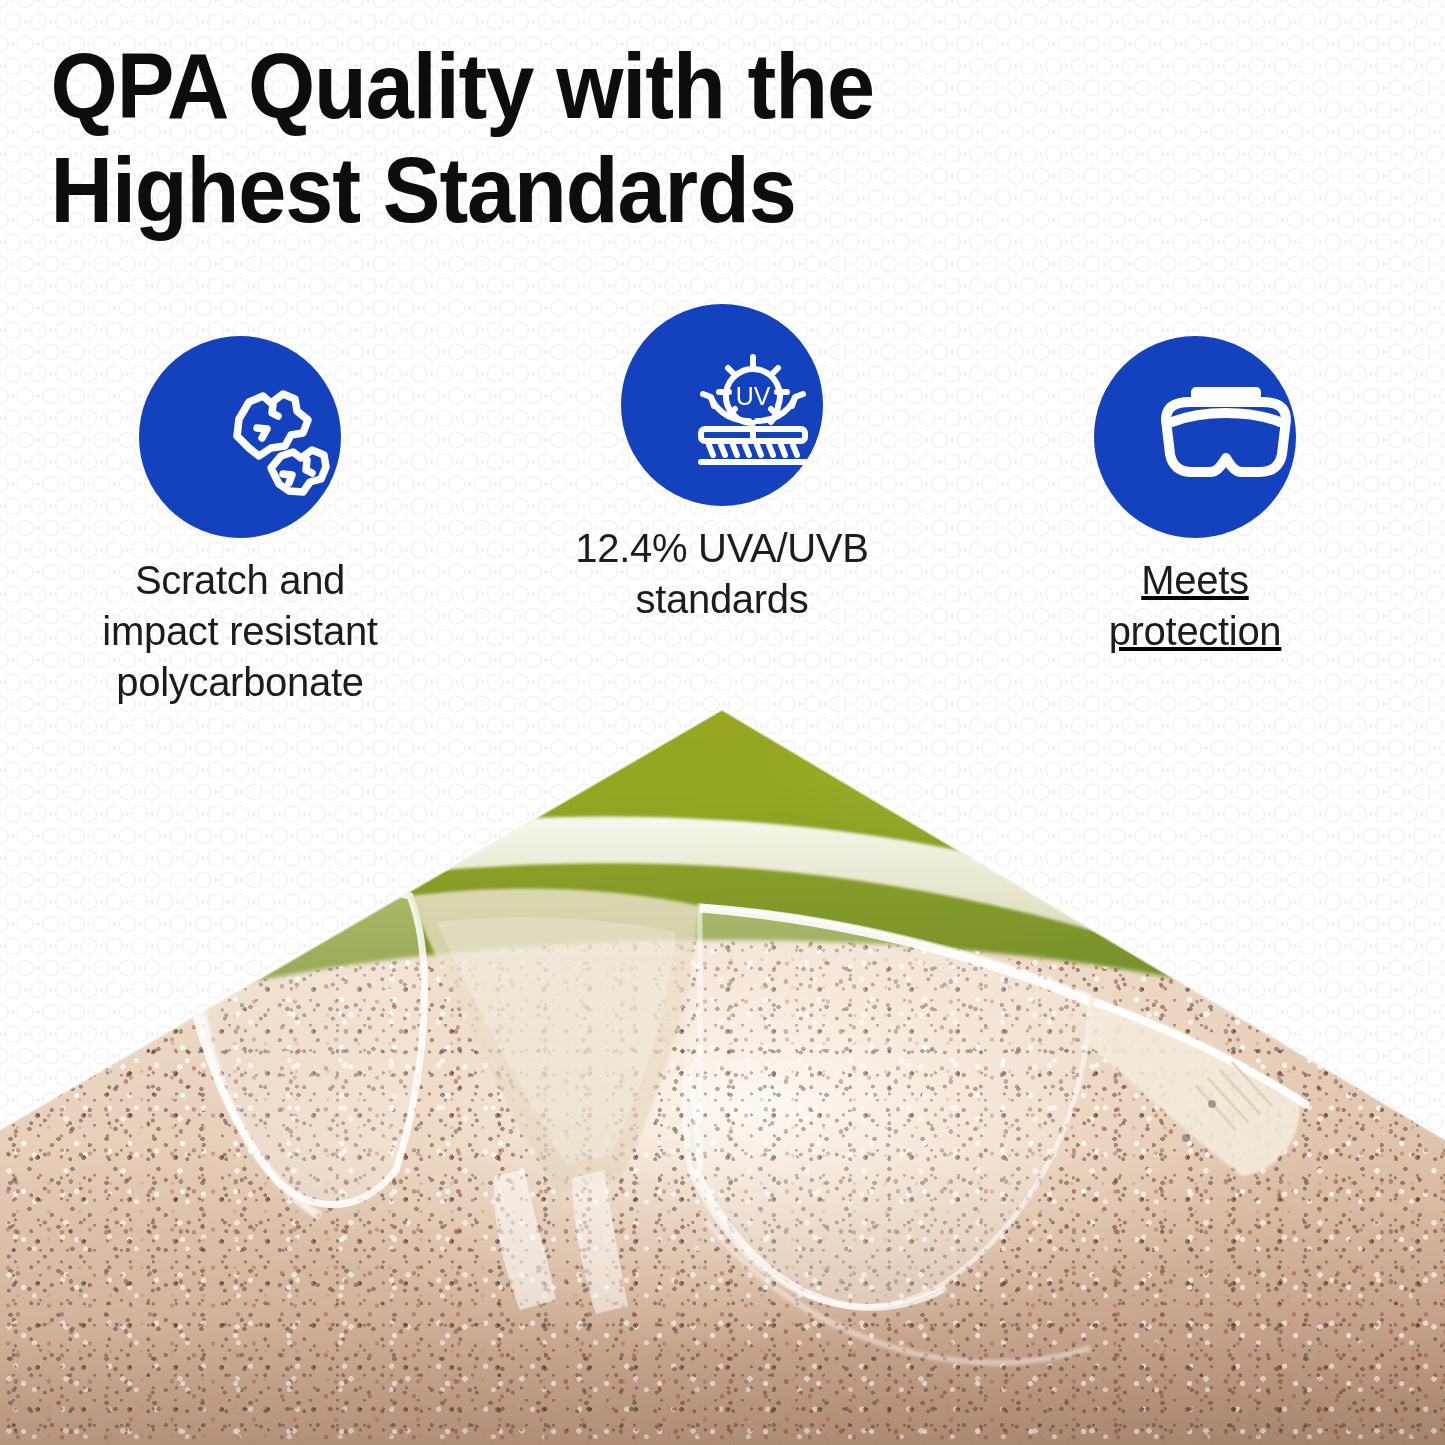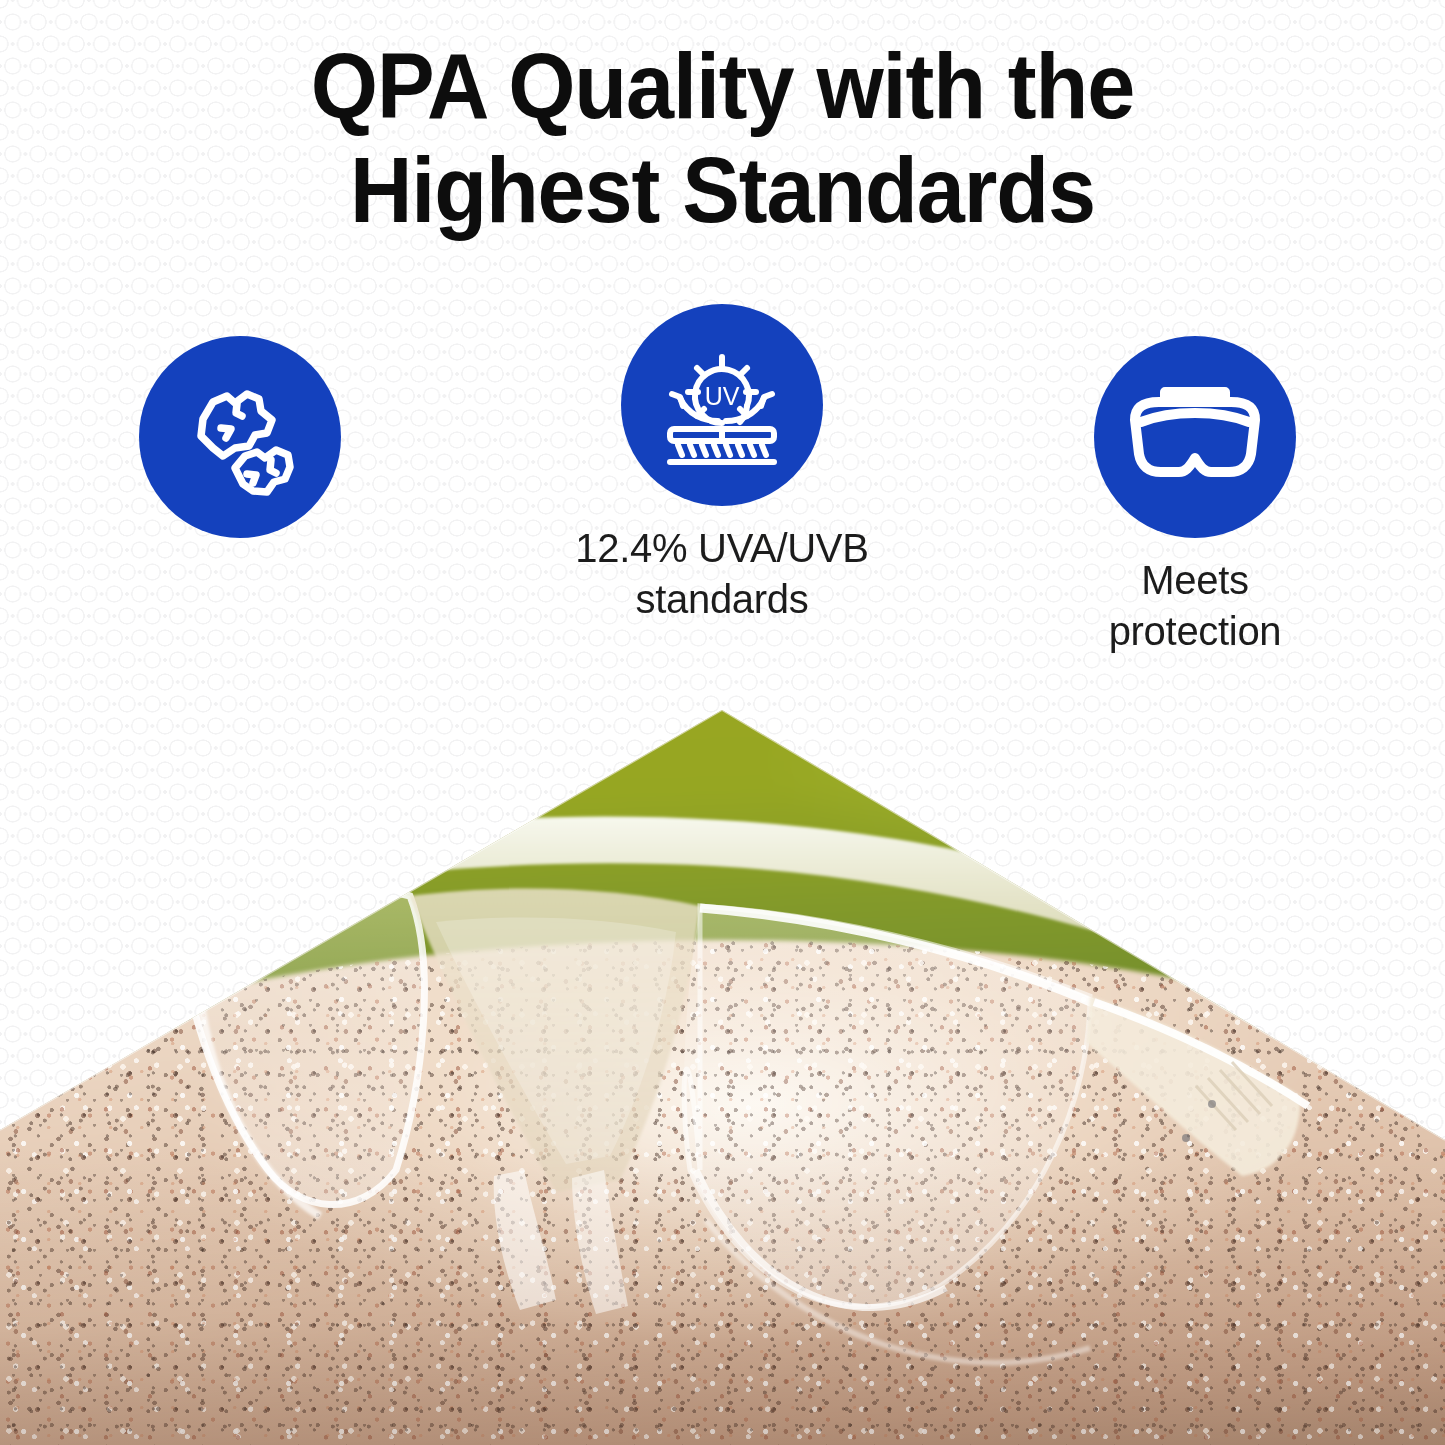--- a/index.html
+++ b/index.html
@@ -42,21 +42,20 @@
     background-position: 12.7px 0, 0 22px;
     z-index: 0;
   }
 
   
   .title-block {
     position: absolute;
     top: 34px;
     left: 0;
     width: 1445px;
-    text-align: center;
     z-index: 5;
   }
   .title-line {
     font-family: "Liberation Sans Narrow", "Liberation Sans", sans-serif;
     font-weight: 700;
     font-size: 93px;
     line-height: 1.12;
     letter-spacing: -1.2px;
     color: #0d0d0d;
     transform: scaleX(0.93);
@@ -73,31 +72,31 @@
     height: 460px;
     z-index: 5;
   }
   .feature {
     position: absolute;
     width: 430px;
     text-align: center;
   }
   .feature-1 { left: 25px;  top: 46px; }
   .feature-2 { left: 507px; top: 14px; }
-  .feature-3 { left: 980px; top: 46px; }
+  .feature-3 { left: 980px; top: 46px; text-decoration: underline; }
 
   .icon-circle {
     width: 202px;
     height: 202px;
     border-radius: 50%;
     background: #1441bd;
     margin: 0 auto;
     display: flex;
     align-items: center;
-    justify-content: center;
+    justify-content: flex-end;
   }
   .icon-circle svg { display: block; }
 
   .feature-caption {
     margin-top: 17px;
     font-family: "Liberation Sans", sans-serif;
     font-weight: 400;
     font-size: 40px;
     line-height: 1.28;
     color: #1c1c1c;
@@ -237,20 +236,25 @@
 
             <path d="M62 32 L61 41 L67 44"></path>
             <path d="M46 56 L56 57 L51 66"></path>
 
             <path d="M60 96 L70 84 L82 80 L90 86 L101 78 L113 83 L115 95 L110 107 L99 110 L92 120 L78 119 L68 112 Z"></path>
 
             <path d="M96 88 L95 98 L101 101"></path>
             <path d="M72 102 L81 103 L78 111"></path>
           </svg>
         </span>
+      </div>
+      <div class="feature-caption">
+        <span class="cl">Scratch and</span>
+        <span class="cl">impact resistant</span>
+        <span class="cl">polycarbonate</span>
       </div>
     </div>
 
     <div class="feature feature-2">
       <div class="icon-circle">
         <span>
           <svg width="140" height="140" viewBox="0 0 140 140" fill="none" stroke="#ffffff" stroke-width="6" stroke-linecap="round" stroke-linejoin="round">
 
             <path d="M95 71 A27 27 0 1 0 70 88"></path>
             <path d="M88 87 A27 27 0 0 0 95 71"></path>

